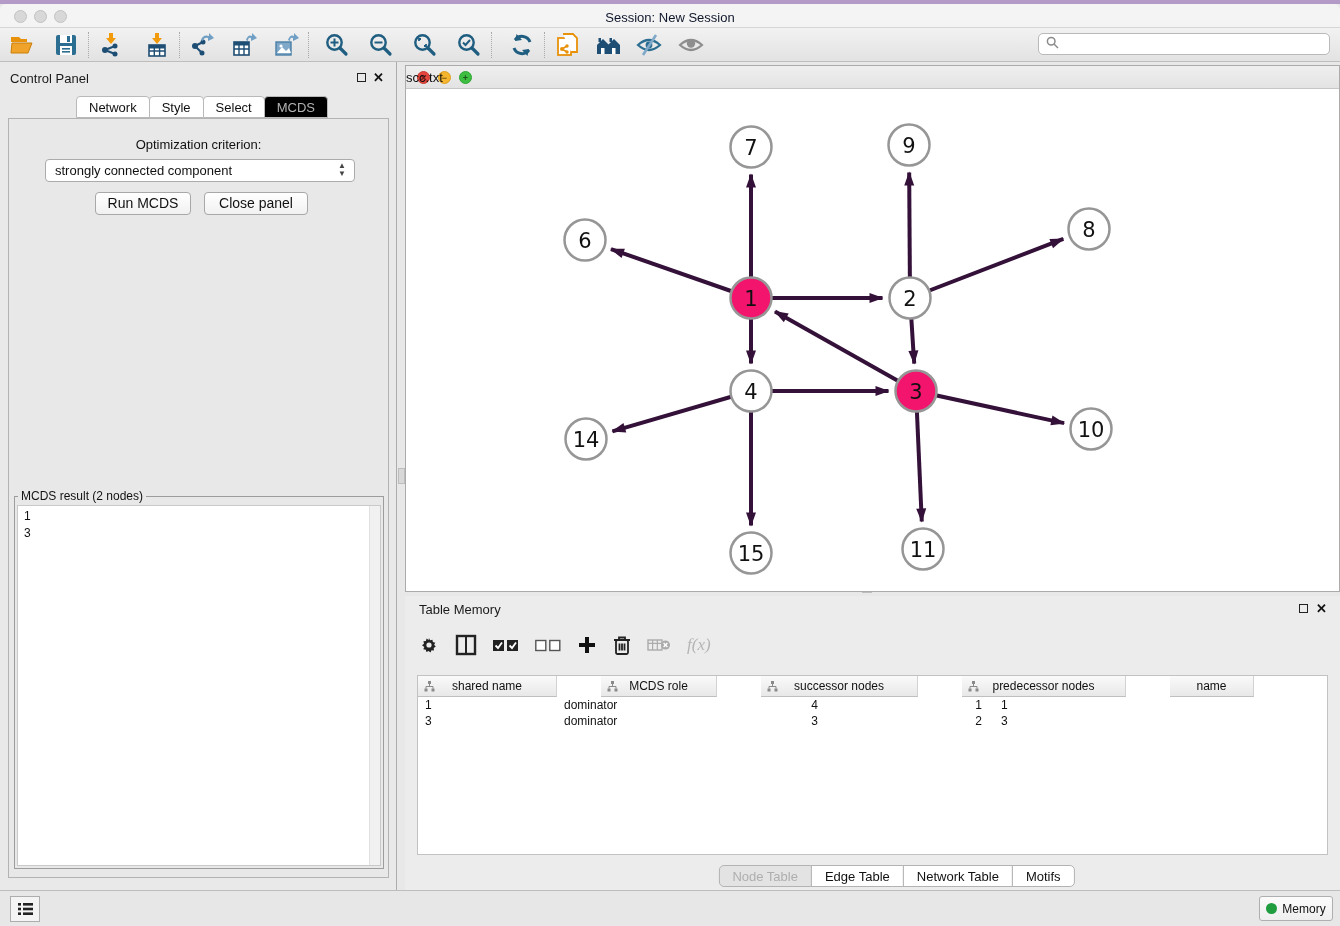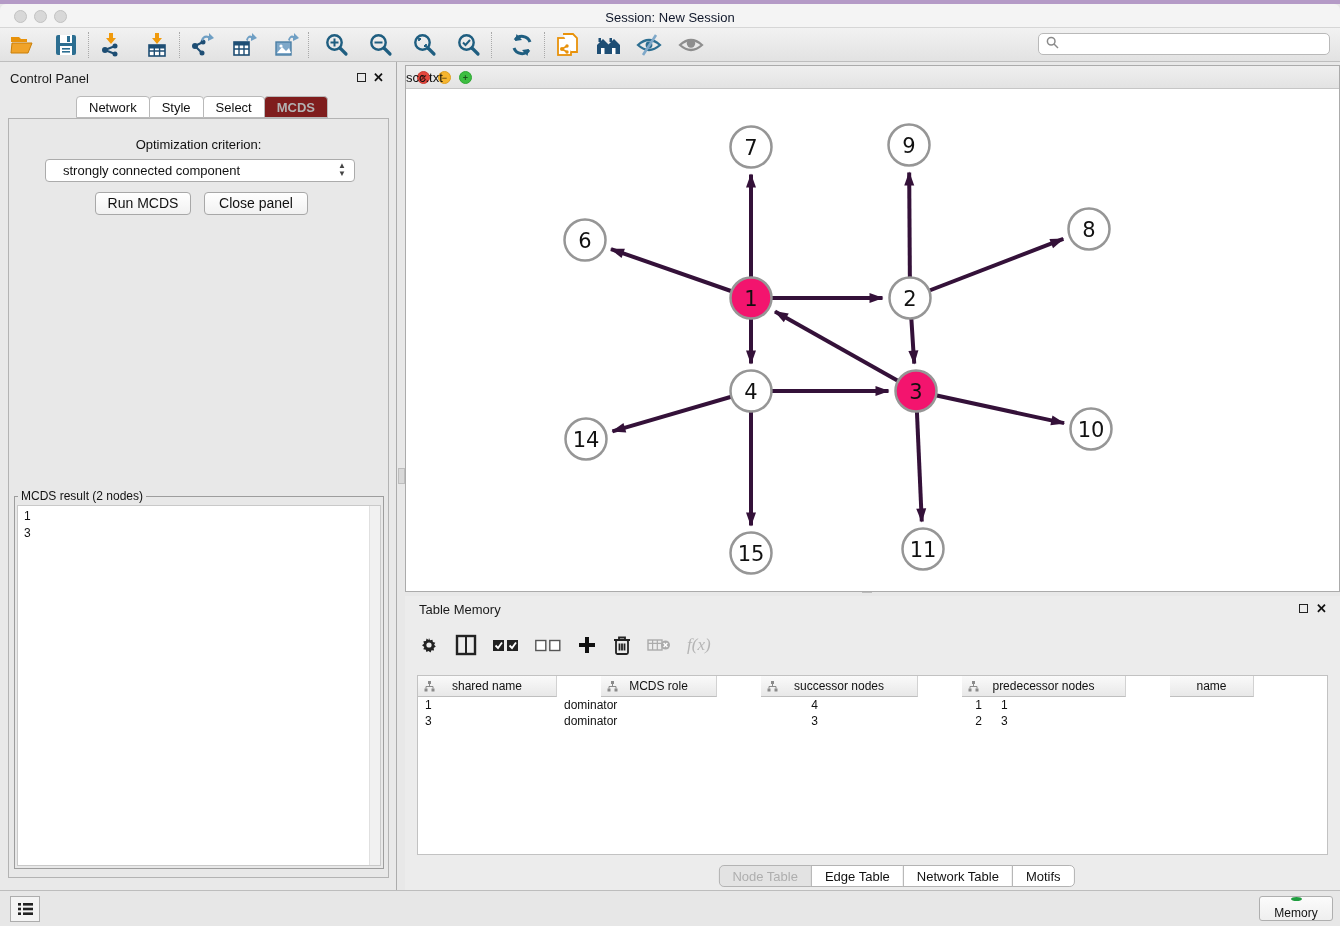--- a/index.html
+++ b/index.html
@@ -17,24 +17,24 @@
   #search-wrap { position:absolute; right:10px; top:33px; width:292px; height:22px; background:#FFF; border:1px solid #B9B9B9; border-radius:5px; display:flex; align-items:center; }
   #search-input { border:none; outline:none; flex:1; height:18px; font-size:12px; background:transparent; }
 
   
   #control-panel { left:0; top:62px; width:397px; height:828px; background:#E9E9E9; border-right:1px solid #ACACAC; }
   #cp-title { left:10px; top:9px; font-size:13px; color:#1A1A1A; }
   .panel-float { width:9px; height:9px; border:1.5px solid #222; position:absolute; }
   .panel-close { font-size:13px; font-weight:bold; color:#111; position:absolute; line-height:11px; }
   .tabs-row { position:absolute; display:flex; }
   .cp-tab { height:22px; padding:0 12px; font-size:13px; line-height:21px; background:#FFF; border:1px solid #B9B9B9; border-radius:4px 4px 0 0; margin-left:-1px; color:#111; text-align:center; }
-  .cp-tab.active { background:#7f1d1d; color:#B2B2B2;font-weight:bold; }
+  .cp-tab.active { background:#000000; color:#B2B2B2; }
   #cp-box { left:8px; top:56px; width:381px; height:760px; border:1px solid #B3B3B3; background:#E8E8E8; }
   #opt-label { width:100%; text-align:center; top:18px; font-size:13px; color:#111; }
-  #criterion-select { left:36px; top:40px; width:310px; height:23px; background:#FFF; border:1px solid #ABABAB; border-radius:4px; font-size:13px; line-height:21px; padding-left:17px; color:#111; }
+  #criterion-select { left:36px; top:40px; width:310px; height:23px; background:#FFF; border:1px solid #ABABAB; border-radius:4px; font-size:13px; line-height:21px; padding-left:9px; color:#111; }
   #criterion-stepper { right:5px; top:2px; width:14px; height:17px; font-size:8px; color:#444; line-height:8px; text-align:center; }
   .cp-btn { position:absolute; top:73px; height:23px; background:linear-gradient(#FFFFFF,#F1F1F1); border:1px solid #A8A8A8; border-radius:4px; font-size:14px; color:#111; text-align:center; line-height:21px; }
   #run-btn { left:86px; width:96px; }
   #closepanel-btn { left:195px; width:104px; }
   #mcds-fieldset { position:absolute; left:5px; top:370px; width:370px; height:380px; border:1px solid #9D9D9D; background:#E8E8E8; }
   #mcds-legend { font-size:12px; color:#111; padding:0 3px; margin-left:3px; }
   #mcds-inner { position:absolute; left:2px; right:2px; top:2px; bottom:2px; background:#FFF; border:1px solid #C9C9C9; }
   #mcds-result-text { position:absolute; left:6px; top:2px; font-size:12px; line-height:17px; color:#111; white-space:pre-line; }
   #mcds-scroll { position:absolute; right:0; top:0; width:11px; height:100%; background:#F1F1F1; border-left:1px solid #E0E0E0; }
 
@@ -63,21 +63,21 @@
   .td.right { padding-right:12px; text-align:right; }
   #tp-tabs { position:absolute; top:269px; left:50%; transform:translateX(-50%); display:flex; }
   .tp-tab { height:22px; padding:0 13px; font-size:13px; line-height:21px; background:#FFF; border:1px solid #B3B3B3; margin-left:-1px; color:#111; }
   .tp-tab:first-child { border-radius:5px 0 0 5px; }
   .tp-tab:last-child { border-radius:0 5px 5px 0; }
   .tp-tab.active { background:#E3E3E3; color:#AEAEAE;margin-left:48px; }
 
   
   #statusbar { left:0; top:890px; width:1340px; height:36px; background:#E7E7E7; border-top:1px solid #BDBDBD; }
   #list-btn { left:10px; top:5px; width:30px; height:26px; background:#F4F4F4; border:1px solid #ADADAD; display:flex; align-items:center; justify-content:center; }
-  #memory-btn { right:7px; top:5px; width:74px; height:25px; background:linear-gradient(#FBFBFB,#EFEFEF); border:1px solid #AFAFAF; border-radius:3px; display:flex; align-items:center; justify-content:center; gap:5px; font-size:12px; color:#111;flex-direction:column; }
+  #memory-btn { right:7px; top:5px; width:74px; height:25px; background:linear-gradient(#FBFBFB,#EFEFEF); border:1px solid #AFAFAF; border-radius:3px; display:flex; align-items:center; justify-content:center; gap:5px; font-size:12px; color:#111; }
   #memory-dot { width:11px; height:11px; border-radius:50%; background:#1F9D3F; }
 </style>
 </head>
 <body>
 
 <div id="desktop-strip" class="abs"></div>
 <div id="titlebar" class="abs">
   <div class="traffic" style="left:14px"></div>
   <div class="traffic" style="left:34px"></div>
   <div class="traffic" style="left:54px"></div>

